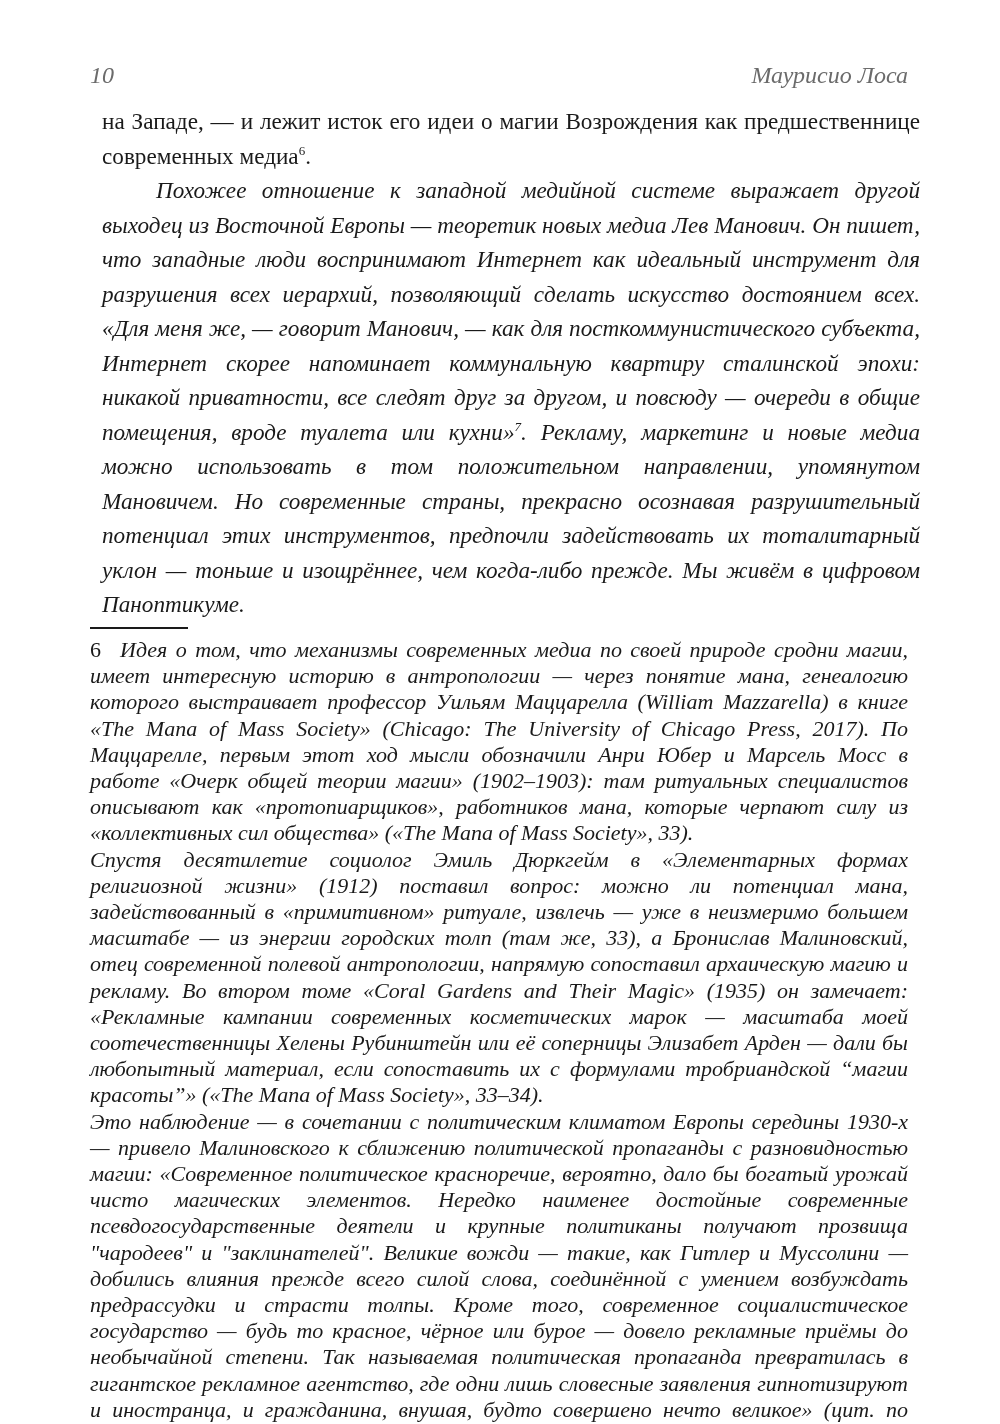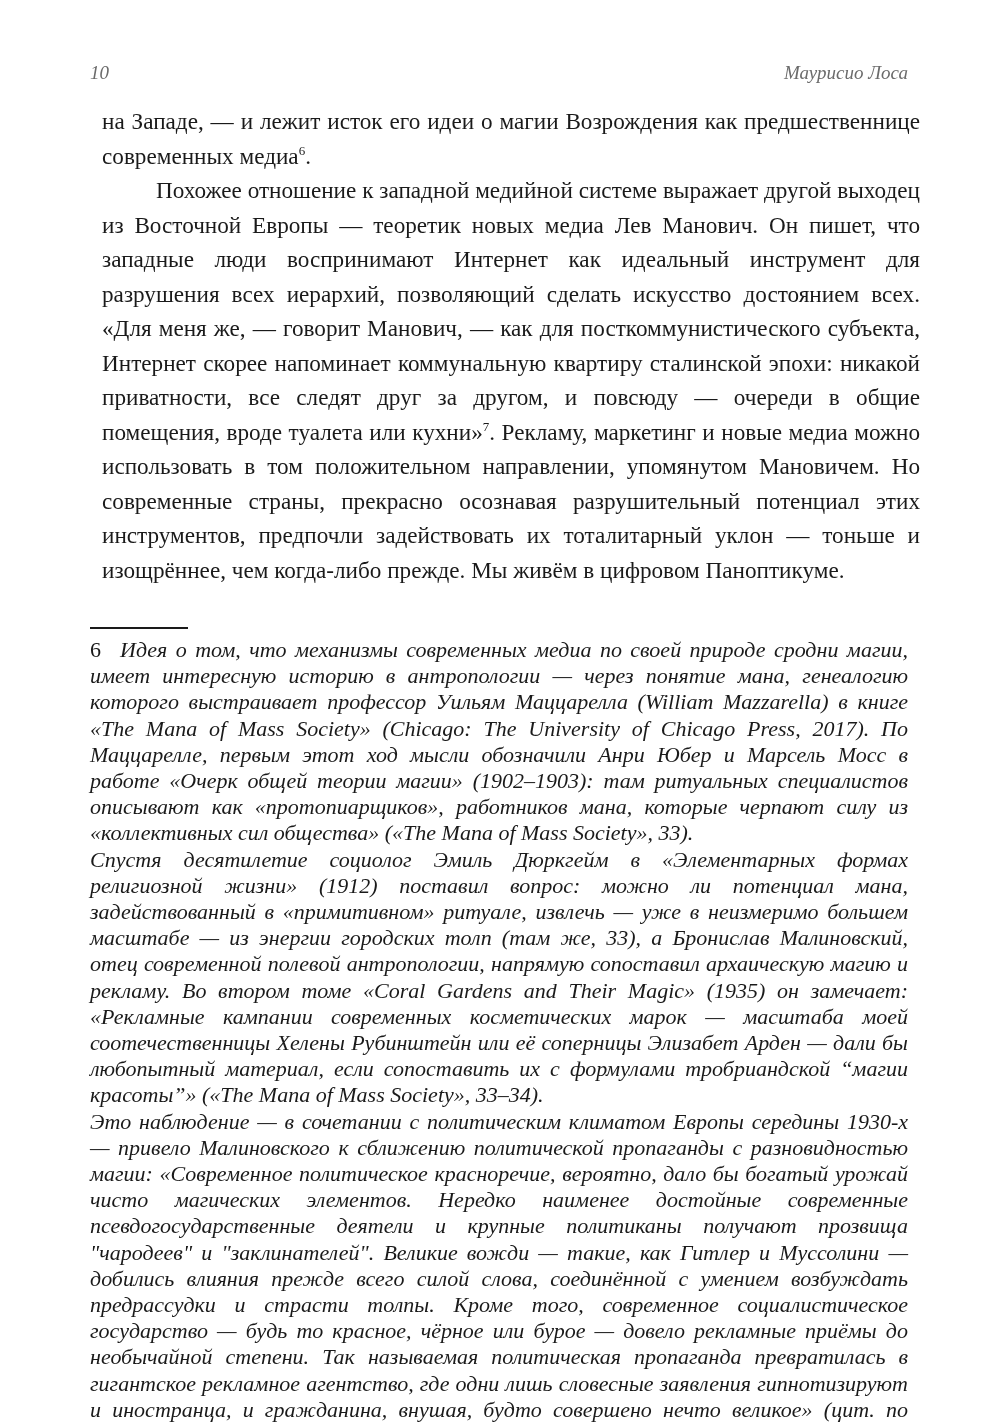--- a/index.html
+++ b/index.html
@@ -1,23 +1,23 @@
 <!DOCTYPE html>
 <html><head>
 <meta charset="utf-8">
 <style>
   html, body { margin: 0; padding: 0; background: #ffffff; }
   body { width: 1000px; height: 1424px; position: relative; overflow: hidden; color: #1a1a1a; }
   .page { position: absolute; left: 90px; top: 0; width: 818px; font-family: "Liberation Serif", "DejaVu Serif", serif; }
-  .running-head { position: absolute; top: 62px; left: 0; width: 818px; height: 24px; font-style: italic; font-size: 19px; color: #6b6b6b; }
+  .running-head { position: absolute; top: 62px; left: 0; width: 818px; height: 24px; font-style: italic; font-size: 24px; color: #6b6b6b; }
   .running-head .pno { position: absolute; left: 0; top: 0; }
   .running-head .author { position: absolute; right: 0; top: 0; margin-left: 40px; }
   .body-text { position: absolute; top: 104px; left: 0; width: 818px; font-size: 23.2px; line-height: 34.5px; text-align: justify; hyphens: manual; margin-left: 12px; }
   .body-text p { margin: 0; }
-  .body-text p.indent { text-indent: 54px; }
+  .body-text p.indent { text-indent: 54px; font-style: italic; }
   .body-text sup { font-size: 13px; line-height: 0; vertical-align: super; }
   .rule { position: absolute; top: 627px; left: 0; width: 98px; border-top: 2px solid #1a1a1a; }
   .notes { position: absolute; top: 637px; left: 0; width: 818px; font-size: 22px; line-height: 26.2px; font-style: italic; text-align: justify; }
   .notes p { margin: 0; }
   .notes .num { font-style: normal; display: inline-block; width: 30px; }
 </style>
 </head>
 <body>
 
 <div class="page">

